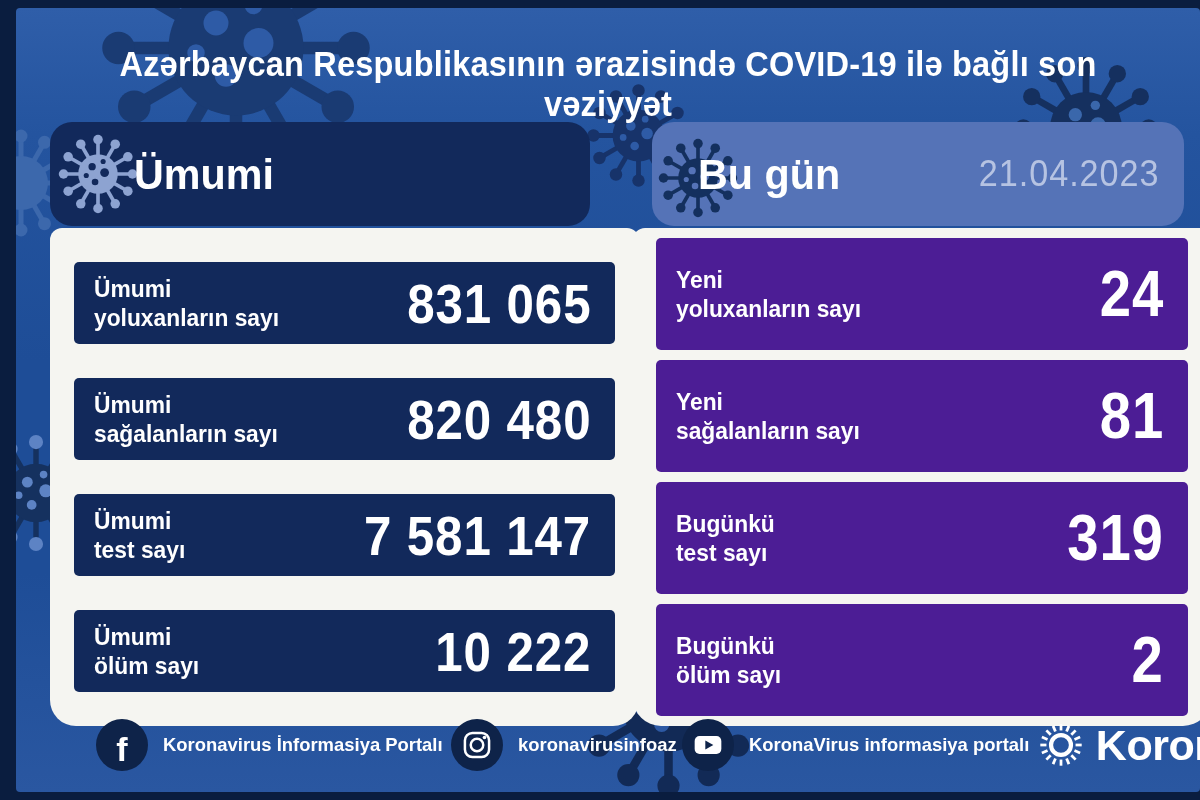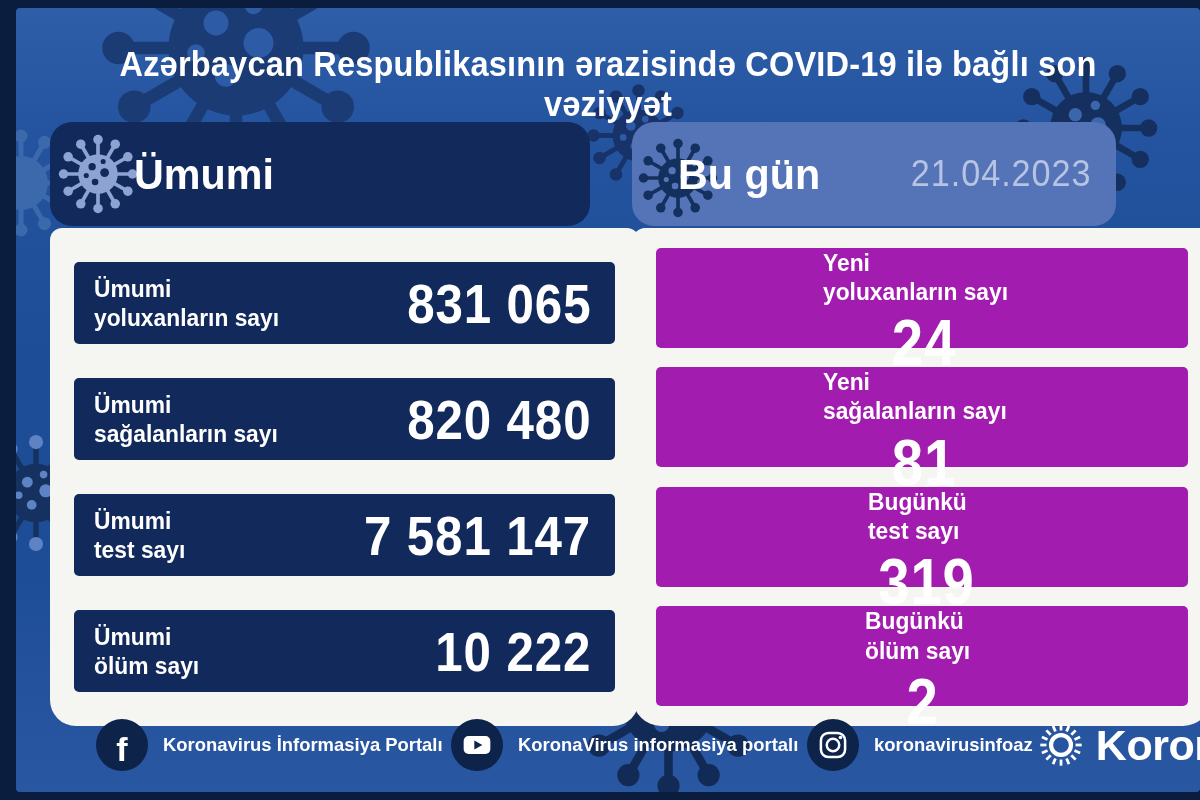--- a/index.html
+++ b/index.html
@@ -11,39 +11,39 @@
   
   .deco{position:absolute;pointer-events:none;}
   .deco svg{display:block;width:100%;height:100%;}
 
   .title{position:absolute;left:0;right:0;top:36px;text-align:center;color:#ffffff;
          font-size:35px;font-weight:700;transform:scaleX(.93);letter-spacing:.2px;z-index:3;}
 
   .panel-header{position:absolute;top:114px;height:104px;border-radius:22px;display:flex;
                 align-items:center;z-index:2;overflow:hidden;}
   .panel-header.dark{left:34px;width:540px;background:#12295b;}
-  .panel-header.blue{left:616px;width:484px;background:#5573b7;}
+  .panel-header.blue{left:636px;width:532px;background:#5573b7;}
   .hdr-virus{position:absolute;top:8px;width:88px;height:88px;}
   .panel-header.dark .hdr-virus{left:4px;color:#8da3d1;--dot:#12295b;}
   .panel-header.blue .hdr-virus{left:2px;top:12px;color:#14305e;--dot:#5573b7;}
   .hdr-text{position:relative;z-index:1;color:#fff;font-size:43px;font-weight:700;transform:scaleX(.96);transform-origin:0 50%;}
   .panel-header.dark .hdr-text{margin-left:84px;}
   .panel-header.blue .hdr-text{margin-left:46px;}
   .hdr-date{position:relative;z-index:1;margin-left:auto;padding-right:26px;color:#b6c3e2;
             font-size:36px;font-weight:500;letter-spacing:1px;transform:scaleX(.95);transform-origin:100% 50%;}
 
   .panel-body{position:absolute;top:220px;height:498px;background:#f5f5f1;z-index:1;
               border-radius:12px 12px 26px 26px;display:flex;flex-direction:column;
               justify-content:space-evenly;}
   .panel-body.left{left:34px;width:541px;padding:0 24px;}
   .panel-body.right{left:617px;width:532px;padding:0 23px;border-radius:12px 12px 28px 28px;}
 
   .row{border-radius:5px;display:flex;align-items:center;padding:0 24px 0 20px;}
   .panel-body.left .row{height:82px;background:#12295b;}
-  .panel-body.right .row{height:100px;background:#a21caf;flex-direction:column;}
+  .panel-body.right .row{height:112px;background:#4c1d95;}
   .row-label{flex:1;color:#fff;font-size:24px;font-weight:700;line-height:1.22;
              white-space:pre-line;transform:scaleX(.95);transform-origin:0 50%;}
   .row-value{color:#fff;font-weight:700;text-align:right;transform:scaleX(.88);
              transform-origin:100% 50%;letter-spacing:1px;}
   .panel-body.left .row-value{font-size:56px;}
   .panel-body.right .row-value{font-size:64px;}
 
   .footer{position:absolute;left:0;right:0;bottom:0;height:74px;z-index:3;display:flex;
           align-items:center;padding:0 12px 10px 80px;justify-content:space-between;}
   .social{display:flex;align-items:center;gap:15px;}
@@ -235,36 +235,36 @@
 
   <div class="footer">
     <div class="social">
       <div class="badge">
           <span class="fb-glyph">f</span>
         </div>
       <div class="social-label">Koronavirus İnformasiya Portalı</div>
     </div>
     <div class="social">
       <div class="badge">
-        <svg width="32" height="32" viewBox="0 0 36 36">
-          <rect x="3" y="8" width="30" height="20" rx="5.5" fill="#ffffff"></rect>
-          <path d="M15 13 L24 18 L15 23 Z" fill="#0e2349"></path>
-        </svg>
-      </div>
-      <div class="social-label">KoronaVirus informasiya portalı</div>
-    </div>
-    <div class="social">
-      <div class="badge">
         <svg width="30" height="30" viewBox="0 0 36 36">
           <rect x="3.5" y="3.5" width="29" height="29" rx="9" fill="none" stroke="#ffffff" stroke-width="3"></rect>
           <circle cx="18" cy="18" r="7.5" fill="none" stroke="#ffffff" stroke-width="3"></circle>
           <circle cx="27" cy="9" r="2.2" fill="#ffffff"></circle>
         </svg>
       </div>
       <div class="social-label">koronavirusinfoaz</div>
+    </div>
+    <div class="social">
+      <div class="badge">
+        <svg width="32" height="32" viewBox="0 0 36 36">
+          <rect x="3" y="8" width="30" height="20" rx="5.5" fill="#ffffff"></rect>
+          <path d="M15 13 L24 18 L15 23 Z" fill="#0e2349"></path>
+        </svg>
+      </div>
+      <div class="social-label">KoronaVirus informasiya portalı</div>
     </div>
     <div class="logo">
       <div class="logo-virus"><svg width="46" height="46" viewBox="0 0 60 60">
             <use href="#sunvirus" xlink:href="#sunvirus"></use>
           </svg></div>
       <div><span class="logo-text">KoronaVirus</span></div>
     </div>
   </div>
 
 </div>

